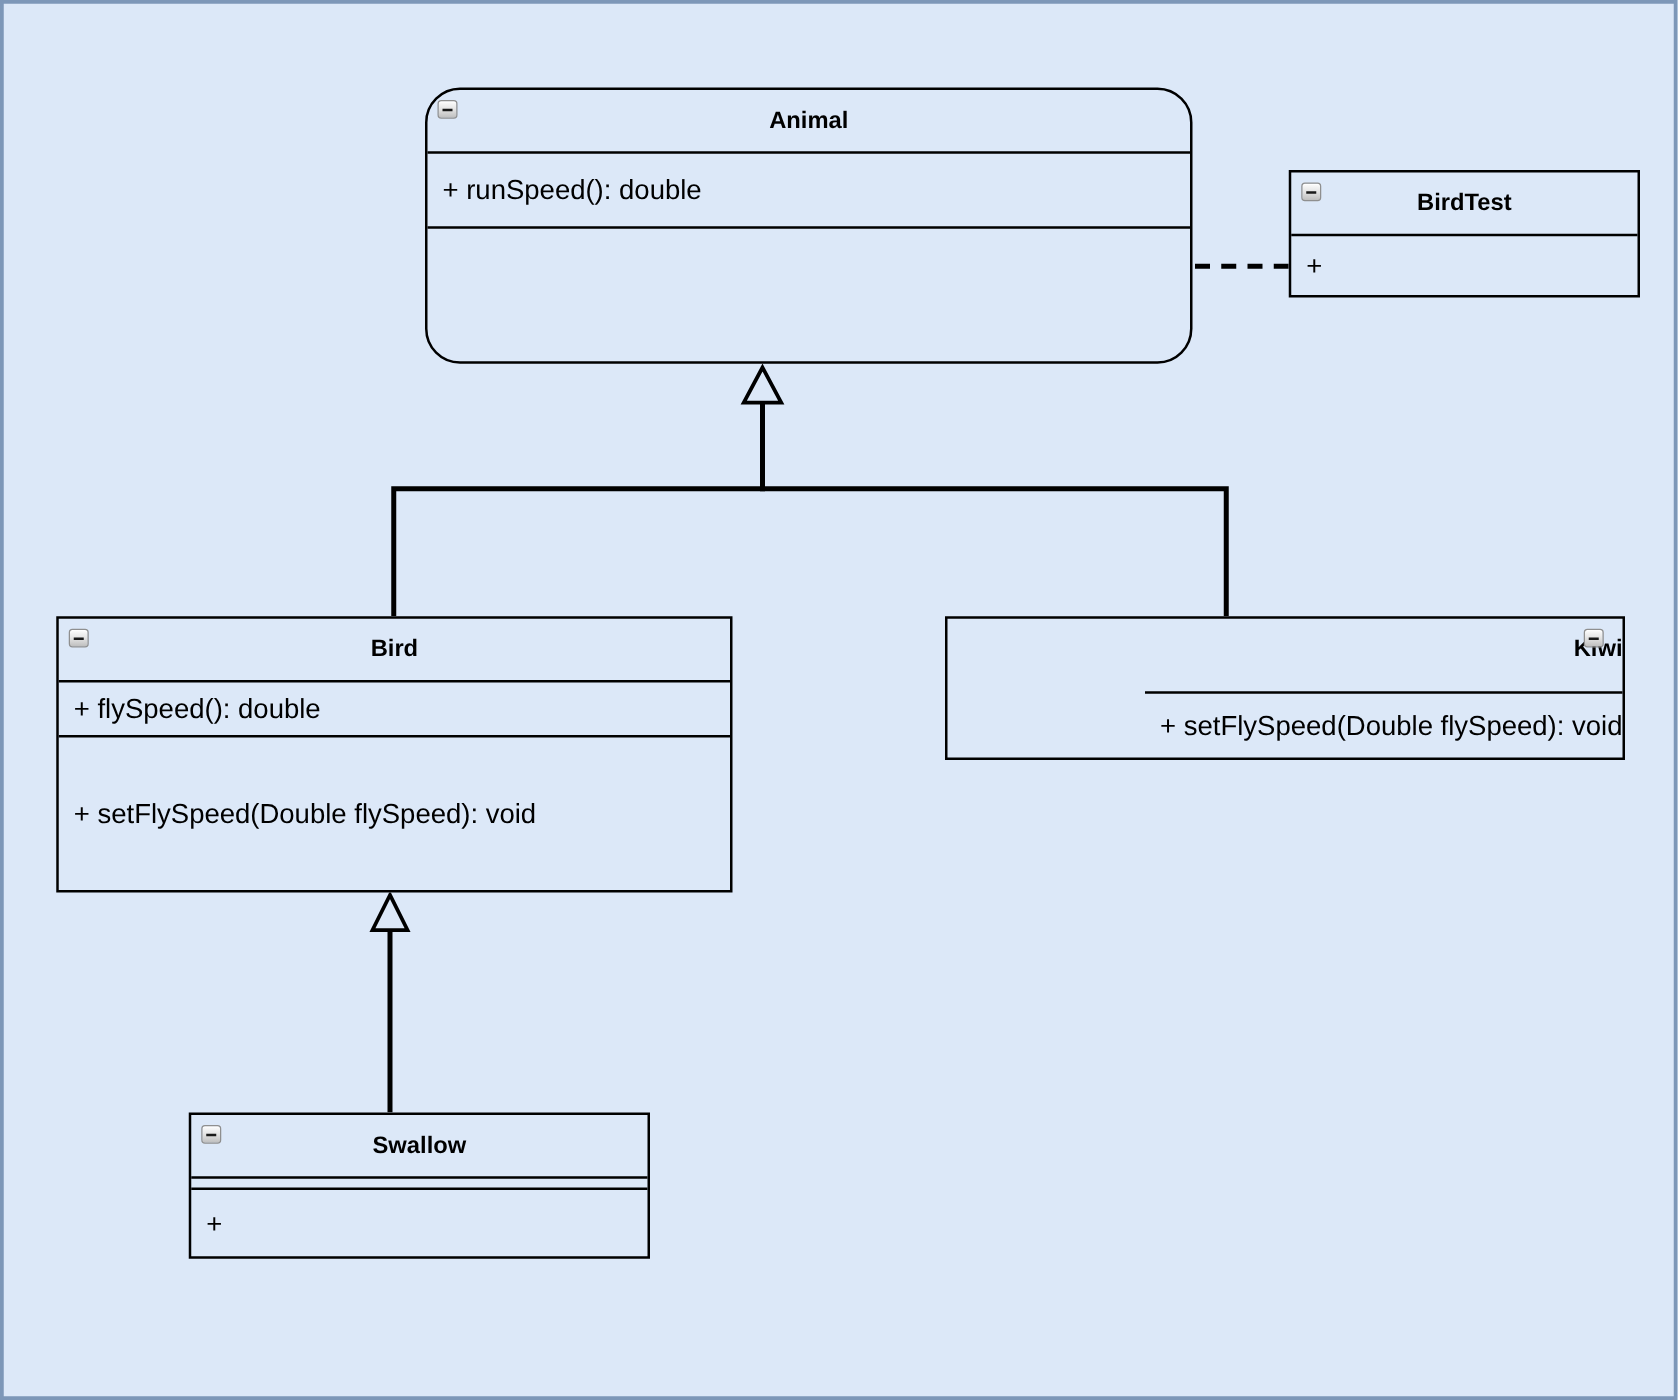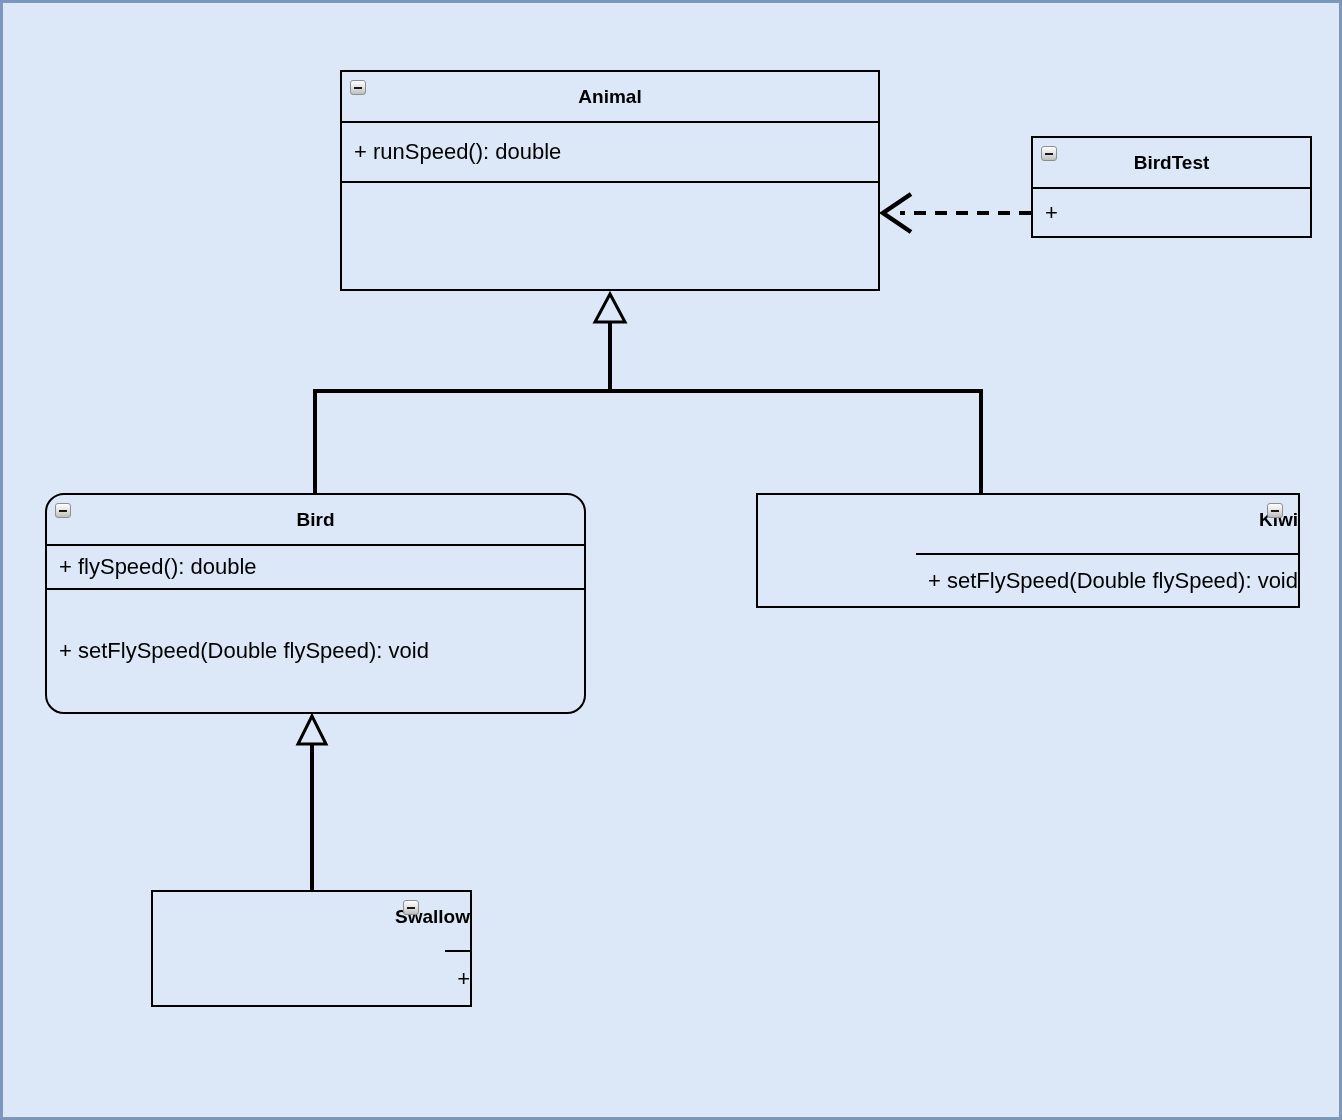--- a/index.html
+++ b/index.html
@@ -26,28 +26,28 @@
     background:linear-gradient(180deg,#fdfdfd 0%,#e6e6e6 45%,#bfbfbf 100%);
     box-shadow:inset 0 1px 0 rgba(255,255,255,.7);
   }
   .collapse-icon::after {
     content:""; position:absolute; left:3px; right:3px; top:6px; height:2px; background:#1a1a1a;
   }
   .uml-fields  { flex:none; border-top:2px solid #000; display:flex; flex-direction:column; }
   .uml-methods { flex:1;    border-top:2px solid #000; display:flex; flex-direction:column; }
   .uml-member  { flex:1; display:flex; align-items:center; padding-left:12px; font-size:22px; white-space:nowrap; }
 
-  #class-animal   { left:337px;  top:67px;  width:540px; height:221px; }
+  #class-animal   { left:337px;  top:67px;  width:614px; height:221px;border-radius:28px; }
   #class-animal .uml-fields { height:60px; }
   #class-birdtest { left:1028px; top:133px; width:281px; height:102px; }
-  #class-bird     { left:42px;   top:490px; width:541px; height:221px;border-radius:19px; }
+  #class-bird     { left:42px;   top:490px; width:541px; height:221px; }
   #class-bird .uml-fields { height:44px; }
   #class-kiwi     { left:753px;  top:490px; width:544px; height:115px;align-items:flex-end; }
   #class-kiwi .uml-fields { height:9px; }
-  #class-swallow  { left:148px;  top:887px; width:321px; height:117px;align-items:flex-end; }
+  #class-swallow  { left:148px;  top:887px; width:369px; height:117px; }
   #class-swallow .uml-fields { height:9px; }
 
   .connectors { position:absolute; left:0; top:0; width:1342px; height:1120px; }
   .edge { stroke:#000; fill:none; stroke-width:4; }
   .edge-dashed { stroke:#000; fill:none; stroke-width:4; stroke-dasharray:12 9; }
   .tri { fill:#dce8f8; stroke:#000; stroke-width:3; stroke-linejoin:miter; }
   .open-arrow { stroke:#000; fill:none; stroke-width:4.5; stroke-linejoin:miter; }
 </style>
 </head>
 <body>

